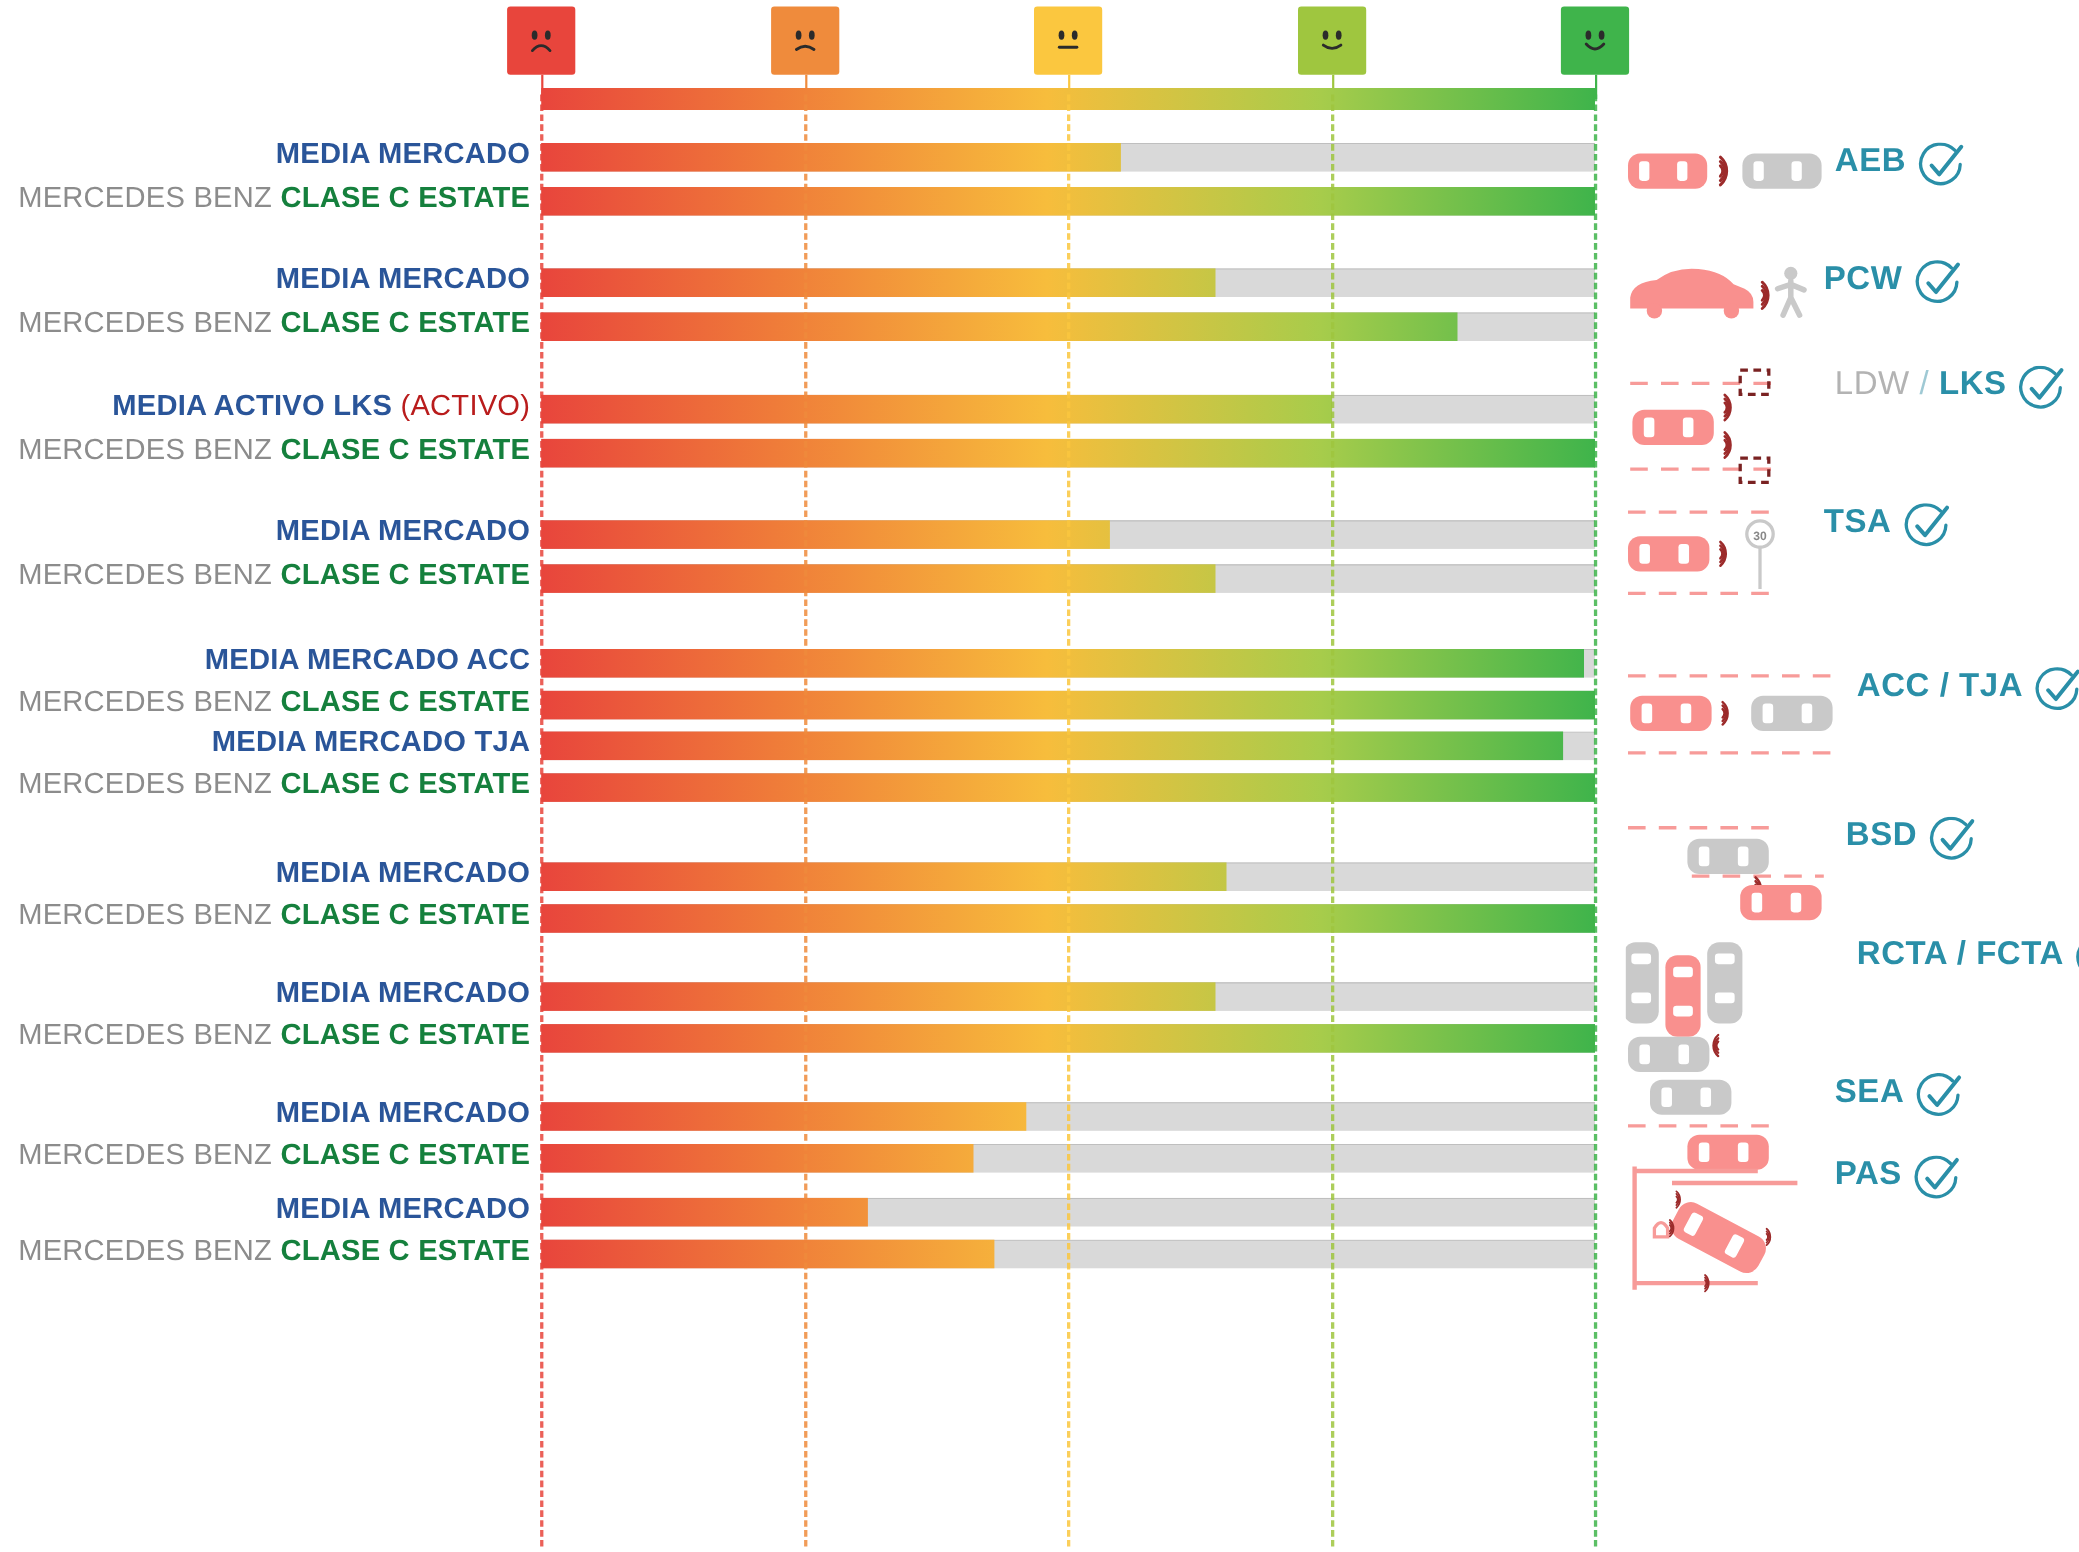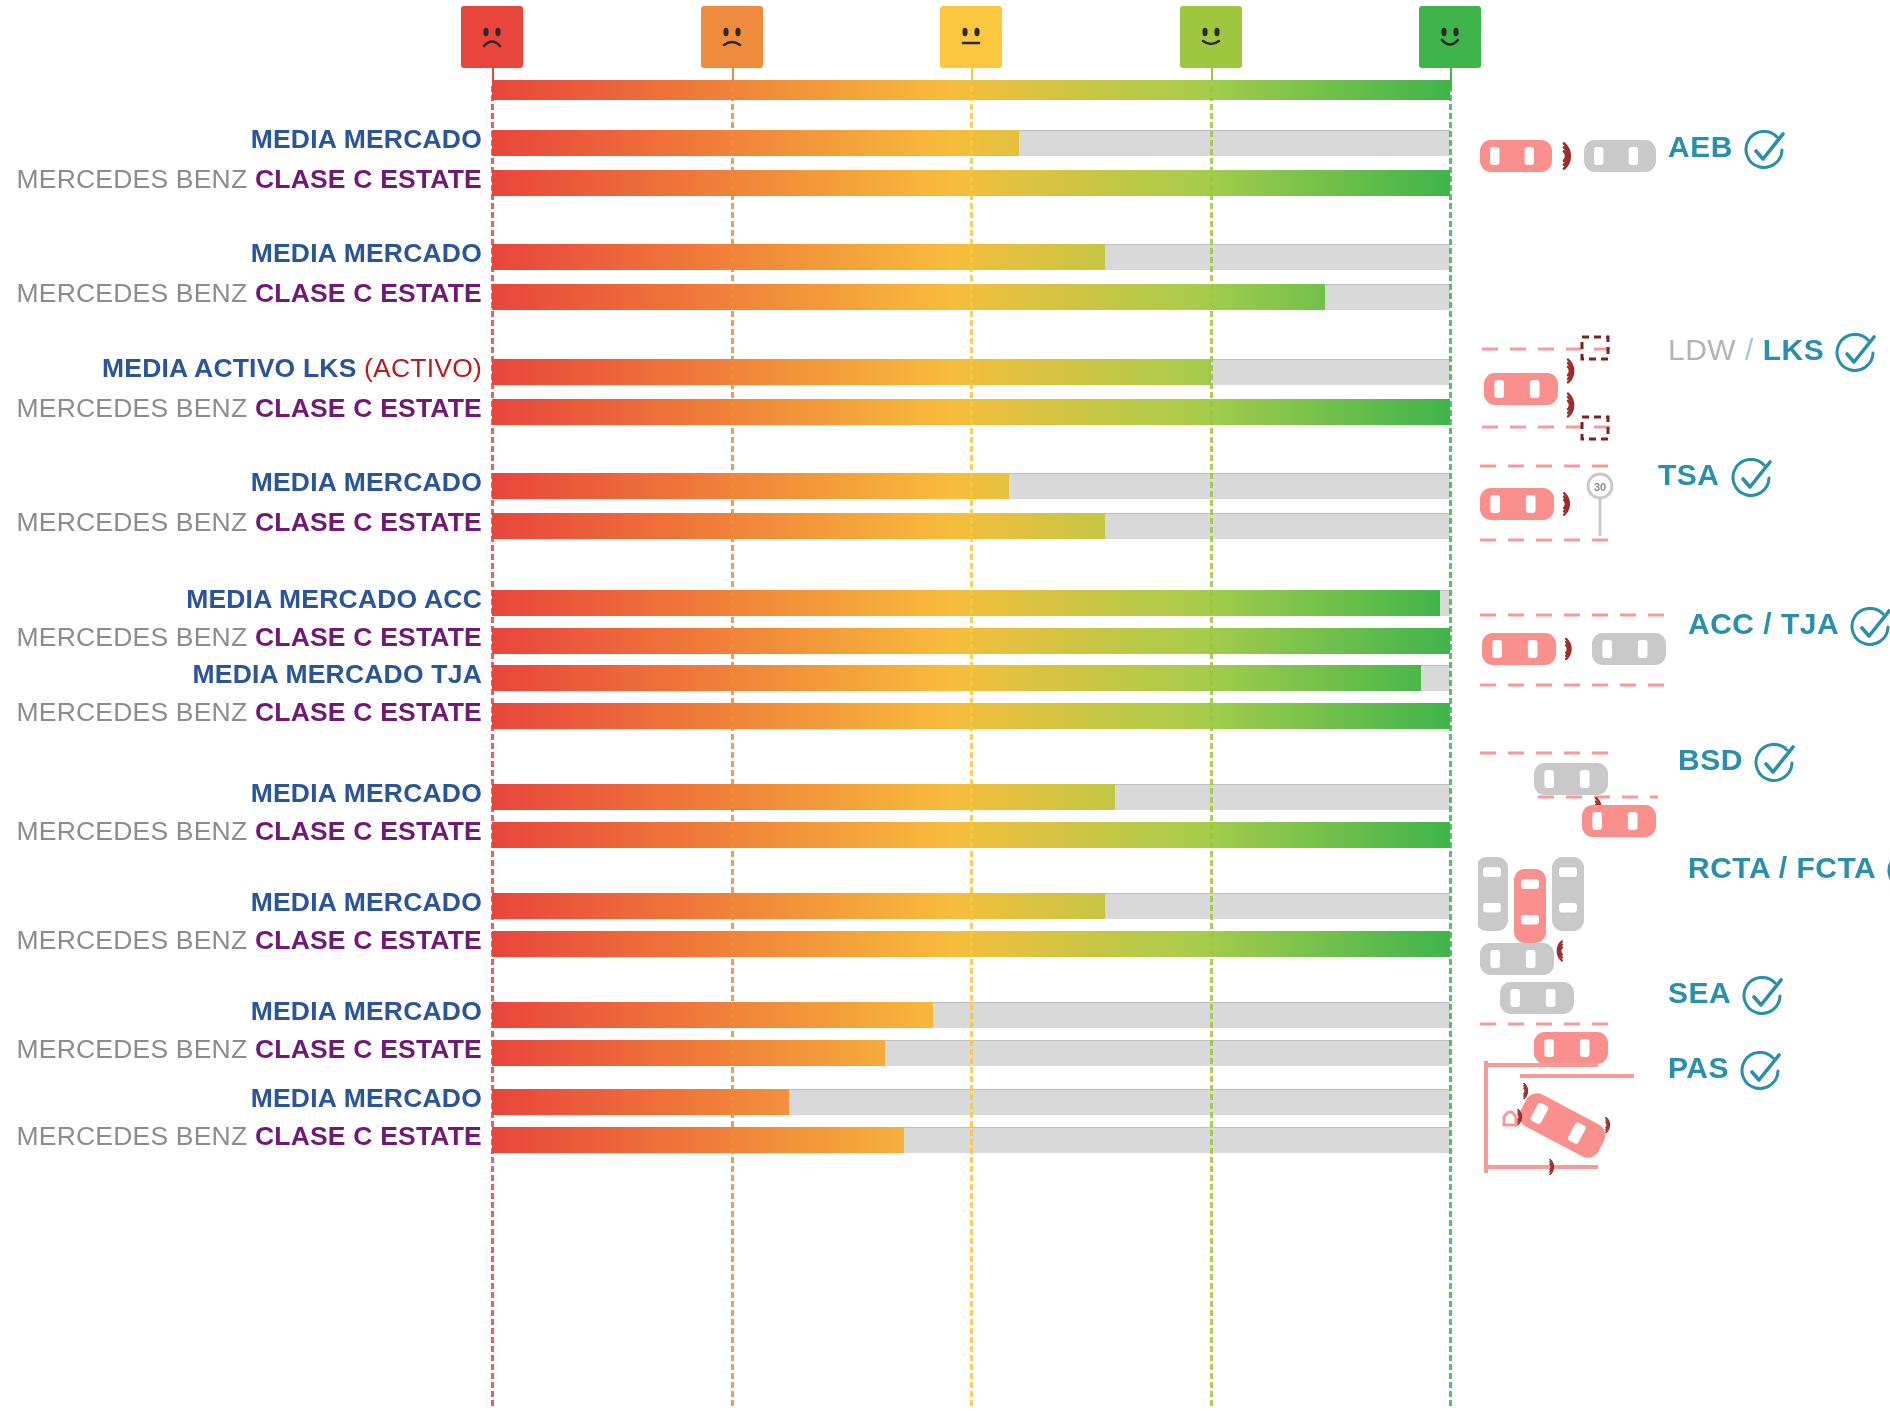--- a/index.html
+++ b/index.html
@@ -32,21 +32,21 @@
 
   
   .rowlabel{
     position:absolute;right:1408px;
     white-space:nowrap;
     font-size:26.5px;letter-spacing:.2px;
   }
   .lbl-media{color:#2a5599;font-weight:bold;}
   .lbl-media .soft{color:#b91c1c;font-weight:normal;}
   .lbl-mb{color:#8c8c8c;font-weight:normal;}
-  .lbl-mb b{color:#701a75;font-weight:bold;}
+  .lbl-mb b{color:#15803d;font-weight:bold;}
 
   .track{
     position:absolute;left:492px;width:958px;height:26px;
     background:#d9d9d9;
     box-shadow:0 1px 0 #bfbfbf inset;
   }
   .fill{
     position:absolute;left:0;top:0;height:100%;
   }
 
@@ -208,20 +208,39 @@
             <rect x="44.64" y="7.04" width="9.36" height="17.92" rx="3" fill="#fff"></rect>
             <rect x="23.76" y="4.48" width="15.84" height="23.04" rx="4" fill="#fff" opacity="0"></rect>
           </g>
         </svg></span>
       <span class="feat-label"><span>AEB</span></span>
       <span class="check"><svg width="44" height="44" viewBox="0 0 44 44">
           <path d="M34 7 A18 18 0 1 0 39 20" stroke="#2a8fa8" stroke-width="3" fill="none" stroke-linecap="round"></path>
           <path d="M13 21 L20 29 L40 4" stroke="#2a8fa8" stroke-width="3.6" fill="none" stroke-linecap="round" stroke-linejoin="round"></path>
         </svg></span>
     </div>
+    <div class="feature" style="left: 1478px; top: 268px; transform: translateY(-50%);">
+      <span><svg width="170" height="58" viewBox="0 0 170 58">
+          <path d="M4 44 L4 34 Q6 20 28 18 Q44 6 66 8 Q88 10 98 22 L108 26 Q116 30 116 38 L116 44 Z" fill="#f9908e"></path>
+          <circle cx="26" cy="46" r="7" fill="#f9908e"></circle>
+          <circle cx="96" cy="46" r="7" fill="#f9908e"></circle>
+          <g transform="translate(124,32) scale(1,1)">
+            <path d="M0 -4.5 A 6 6 0 0 1 0 4.5" stroke="#9c2b2b" stroke-width="2.6" fill="none" stroke-linecap="round"></path>
+            <path d="M0 -8.25 A 11 11 0 0 1 0 8.25" stroke="#9c2b2b" stroke-width="2.6" fill="none" stroke-linecap="round"></path>
+            <path d="M0 -12 A 16 16 0 0 1 0 12" stroke="#9c2b2b" stroke-width="2.6" fill="none" stroke-linecap="round"></path>
+          </g>
+          <circle cx="150" cy="12" r="6" fill="#c9c9c9"></circle>
+          <path d="M150 19 L150 34 M150 34 L143 50 M150 34 L158 50 M138 26 L150 22 L162 27" stroke="#c9c9c9" stroke-width="5" fill="none" stroke-linecap="round" stroke-linejoin="round"></path>
+        </svg></span>
+      <span class="feat-label"><span>PCW</span></span>
+      <span class="check"><svg width="44" height="44" viewBox="0 0 44 44">
+          <path d="M34 7 A18 18 0 1 0 39 20" stroke="#2a8fa8" stroke-width="3" fill="none" stroke-linecap="round"></path>
+          <path d="M13 21 L20 29 L40 4" stroke="#2a8fa8" stroke-width="3.6" fill="none" stroke-linecap="round" stroke-linejoin="round"></path>
+        </svg></span>
+    </div>
     <div class="feature" style="left: 1478px; top: 390px; transform: translateY(-50%);">
       <span><svg width="180" height="110" viewBox="0 0 180 110">
           <line x1="4" y1="16" x2="134" y2="16" stroke="#f79b99" stroke-width="3" stroke-dasharray="16 12" stroke-linecap="butt"></line>
           <line x1="4" y1="94" x2="134" y2="94" stroke="#f79b99" stroke-width="3" stroke-dasharray="16 12" stroke-linecap="butt"></line>
           <g transform="translate(6,40)">
             <rect x="0" y="0" width="74" height="32" rx="10.88" fill="#f9908e"></rect>
             <rect x="10.360000000000001" y="7.04" width="9.620000000000001" height="17.92" rx="3" fill="#fff"></rect>
             <rect x="45.88" y="7.04" width="9.620000000000001" height="17.92" rx="3" fill="#fff"></rect>
             <rect x="24.42" y="4.48" width="16.28" height="23.04" rx="4" fill="#fff" opacity="0"></rect>
           </g>

